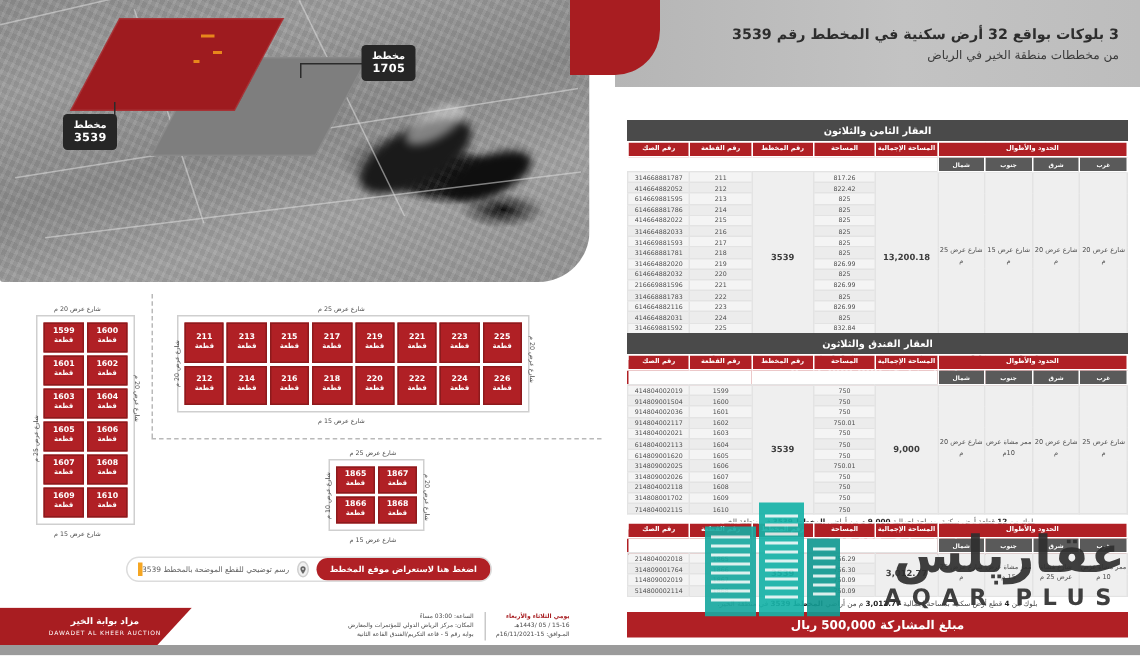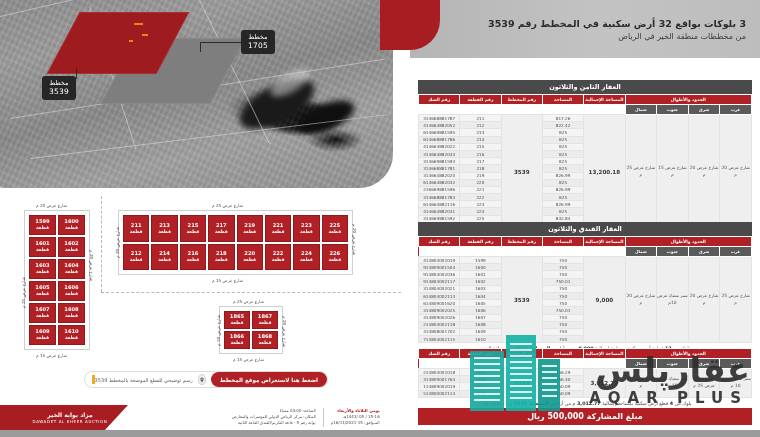--- a/index.html
+++ b/index.html
@@ -44,21 +44,21 @@
     position:absolute; left:118px; top:38px; width:110px; height:66px;
     background:#7e7e7e;
     transform: skewX(-28deg);
     box-shadow: inset 0 0 0 1px rgba(255,255,255,.09);
   }
   .parcel-marks { position:absolute; left:128px; top:20px; width:40px; height:26px; }
   .parcel-marks i { position:absolute; display:block; background:#e8861c; height:2px; }
 
   .map-tag {
     position:absolute; background:#262626; color:#fff; font-size:6.5px; line-height:1.25;
-    padding:3px 7px; border-radius:3px; text-align:center; font-weight:normal; letter-spacing:.2px;
+    padding:3px 7px; border-radius:3px; font-weight:bold; letter-spacing:.2px;
     white-space:nowrap;
   }
   .map-tag .num { font-size:7.5px; display:block; }
   .leader { position:absolute; background:#2b2b2b; height:1px; }
   .leader.v { width:1px; }
 
   
   .plots { position:absolute; left:0; top:196px; width:410px; height:172px; }
   .divider-v { position:absolute; left:101px; top:0; width:0; height:96px;
     border-left:1px dashed #b9b9b9; }

